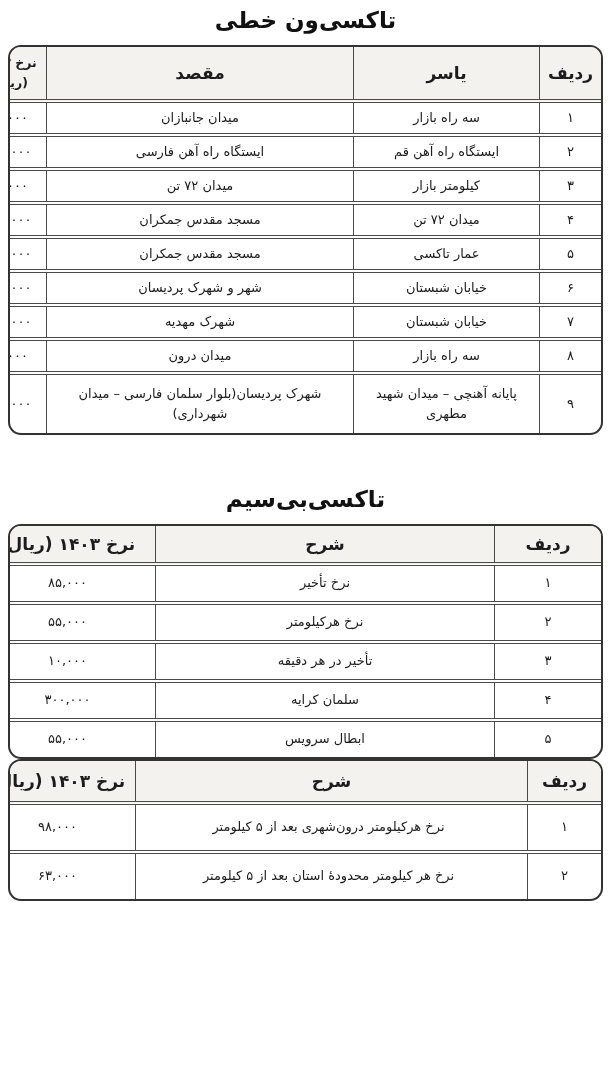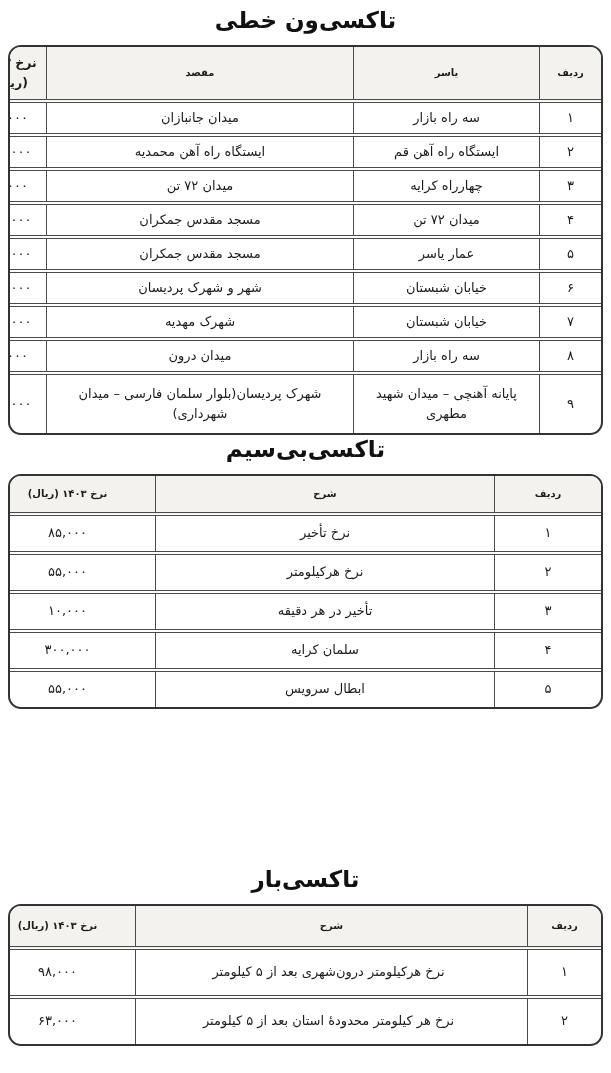--- a/index.html
+++ b/index.html
@@ -15,21 +15,21 @@
   .section-title{
     text-align:center;
     font-size:23px;
     font-weight:bold;
     letter-spacing:0;
     color:#111;
     margin:0;
     line-height:1.3;
   }
   #title-van{ padding-top:6px; margin-bottom:9px; }
-  #title-wireless{ margin-bottom:9px; }
+  #title-wireless{ margin-top:50px; margin-bottom:9px; }
   #title-cargo{ margin-top:156px; margin-bottom:9px; }
 
   .tbl-wrap{
     border:2px solid #333333;
     border-radius:13px;
     overflow:hidden;
     background:#fff;
   }
   table{
     width:100%;
@@ -44,21 +44,21 @@
     padding:2px 4px;
     font-size:13px;
     line-height:1.55;
     word-wrap:break-word;
   }
   tr > *:last-child{ border-left:none; }
   tbody tr:last-child td{ border-bottom:none; }
   thead th{
     background:#f4f2ef;
     font-weight:bold;
-    font-size:10px;
+    font-size:17px;
   }
 
   
   .t1 thead th{ height:48px; }
   .t1 tbody td{ height:26px; }
   .t1 tbody tr:last-child td{ height:54px; }
   .t1 th:nth-child(1){ width:53px; }
   .t1 th:nth-child(2){ width:177px; }
   .t1 th:nth-child(3){ width:298px; }
   .t1 th:nth-child(4){ width:67px; }
@@ -99,38 +99,38 @@
         <tbody>
             <tr>
               <td>۱</td>
               <td>سه راه بازار</td>
               <td>میدان جانبازان</td>
               <td>۷۵,۰۰۰</td>
             </tr>
             <tr>
               <td>۲</td>
               <td>ایستگاه راه آهن قم</td>
-              <td>ایستگاه راه آهن محمدیه</td>
+              <td>ایستگاه راه آهن فارسی</td>
               <td>۲۱۵,۰۰۰</td>
             </tr>
             <tr>
               <td>۳</td>
-              <td>چهارراه کرایه</td>
+              <td>کیلومتر بازار</td>
               <td>میدان ۷۲ تن</td>
               <td>۸۵,۰۰۰</td>
             </tr>
             <tr>
               <td>۴</td>
               <td>میدان ۷۲ تن</td>
               <td>مسجد مقدس جمکران</td>
               <td>۱۴۵,۰۰۰</td>
             </tr>
             <tr>
               <td>۵</td>
-              <td>عمار یاسر</td>
+              <td>عمار تاکسی</td>
               <td>مسجد مقدس جمکران</td>
               <td>۱۰۰,۰۰۰</td>
             </tr>
             <tr>
               <td>۶</td>
               <td>خیابان شبستان</td>
               <td>شهر و شهرک پردیسان</td>
               <td>۱۴۰,۰۰۰</td>
             </tr>
             <tr>
@@ -192,21 +192,20 @@
               <td>۵</td>
               <td>ابطال سرویس</td>
               <td>۵۵,۰۰۰</td>
             </tr>
           </tbody>
       </table>
     </div>
   </div>
 
   <div class="section">
-    <h2 class="section-title" id="title-cargo">تاکسی‌بار</h2>
     <div class="tbl-wrap">
       <table class="t3">
         <thead>
           <tr>
             <th>ردیف</th>
             <th>شرح</th>
             <th>نرخ ۱۴۰۳ (ریال)</th>
           </tr>
         </thead>
         <tbody>

